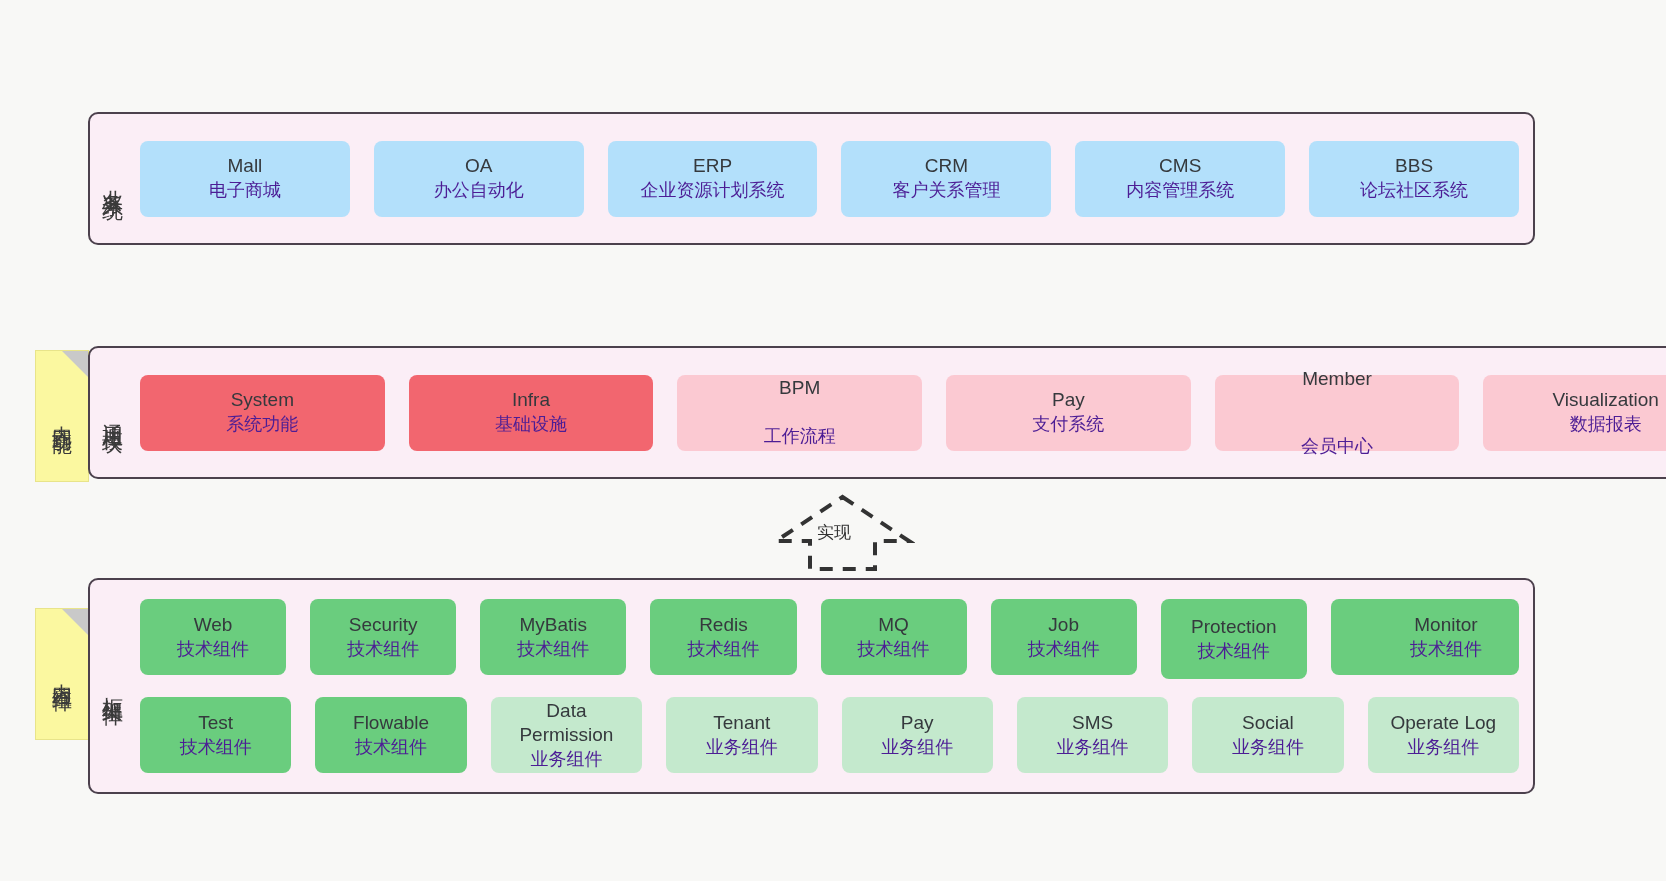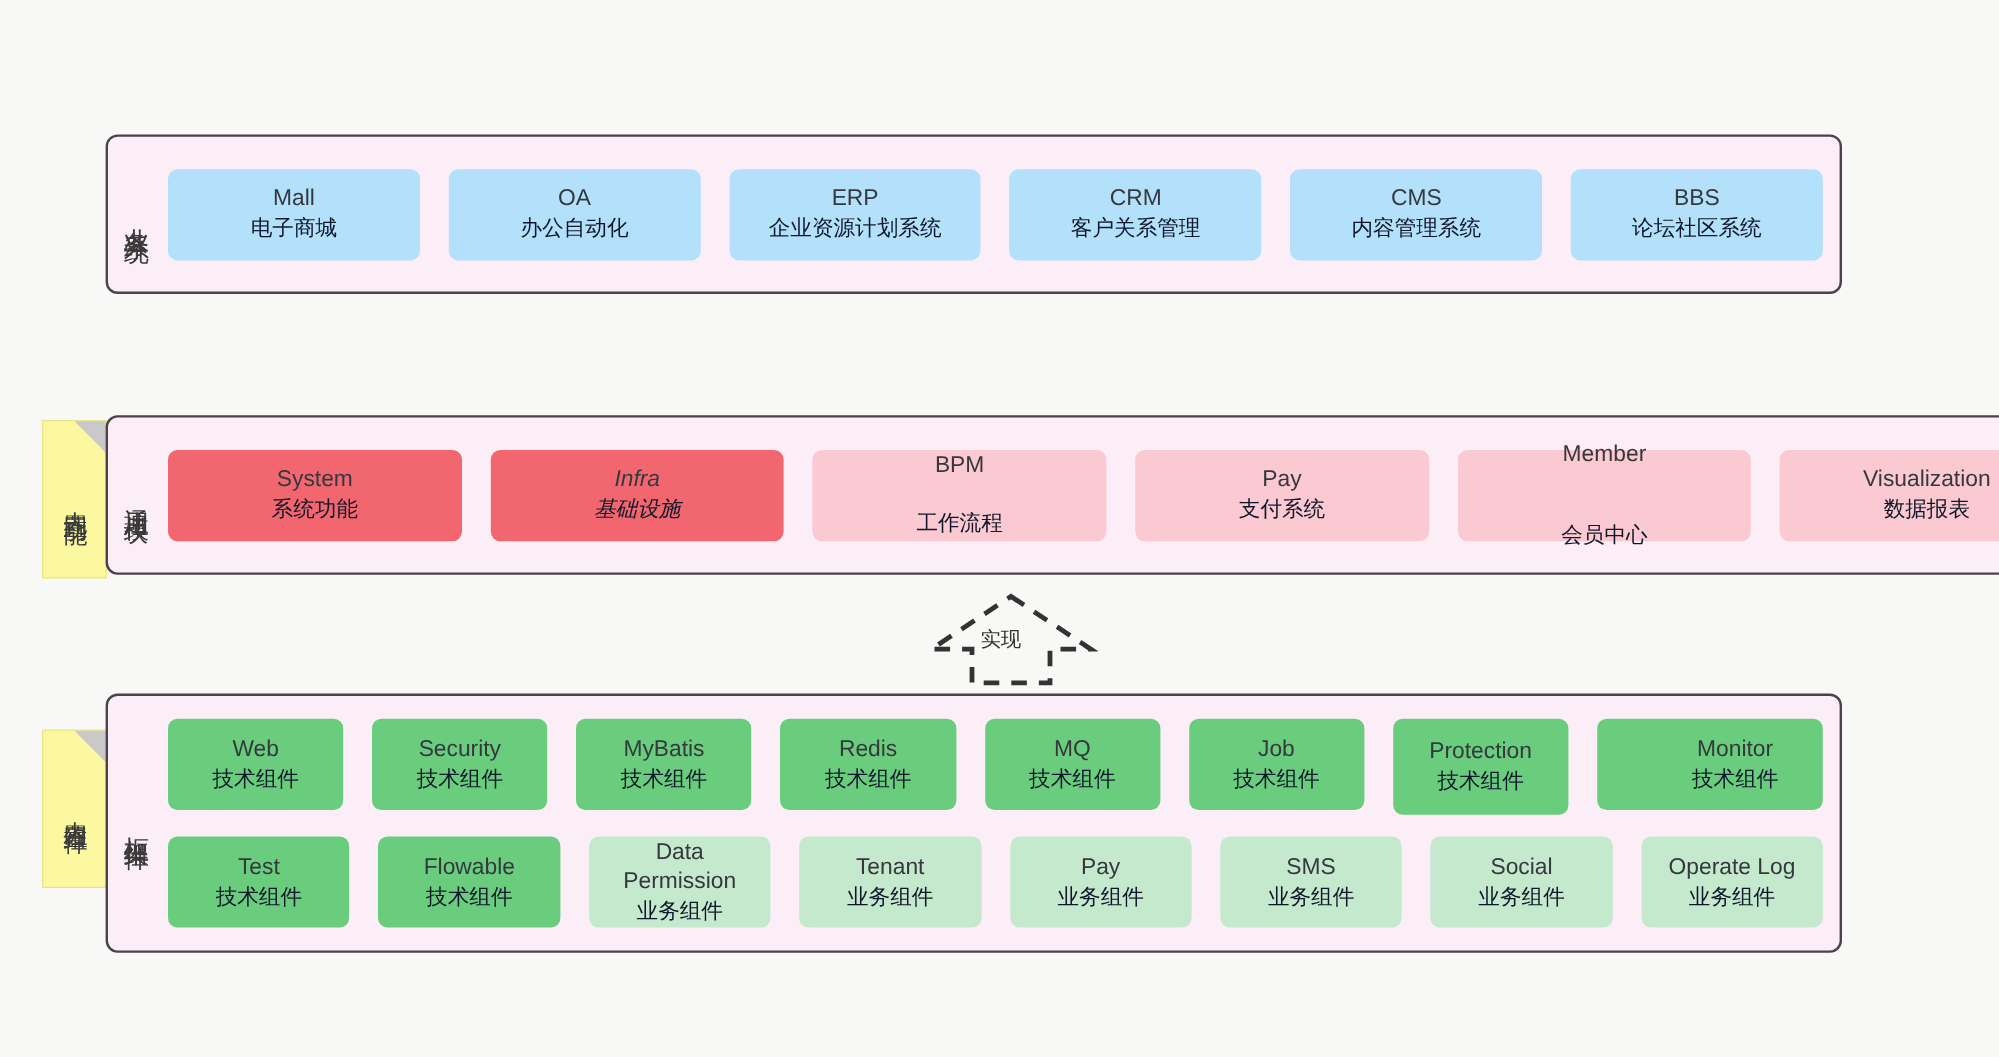--- a/index.html
+++ b/index.html
@@ -105,21 +105,21 @@
     box-sizing: border-box;
     padding: 6px 4px;
     line-height: 1.3;
   }
   .card .t1 {
     font-size: 19px;
     color: #35393d;
   }
   .card .t2 {
     font-size: 18px;
-    color: #0f172a;
+    color: #4c1d95;
   }
   .c-blue   { background: #b3e0fb; }
   .c-red    { background: #f2666f; }
   .c-pink   { background: #fbc9d2; }
   .c-green  { background: #6acd7e; }
   .c-lgreen { background: #c4e9cd; }
 
   
   .arrow {
     position: absolute;
@@ -182,21 +182,21 @@
   <div class="layer" id="layer-module" style="left:88px; top:346px; width:1656px; height:133px;">
     <div class="layer-title">
       <span>通用模块</span>
     </div>
     <div class="layer-body">
       <div class="row" id="module-row">
           <div class="card c-red" style="height: 76px;">
             <div class="t1">System</div>
             <div class="t2">系统功能</div>
           </div>
-          <div class="card c-red" style="height: 76px; font-style: italic;">
+          <div class="card c-red" style="height: 76px;">
             <div class="t1">Infra</div>
             <div class="t2">基础设施</div>
           </div>
           <div class="card c-pink" style="height: 76px; gap: 24px;">
             <div class="t1">BPM</div>
             <div class="t2">工作流程</div>
           </div>
           <div class="card c-pink" style="height: 76px;">
             <div class="t1">Pay</div>
             <div class="t2">支付系统</div>

